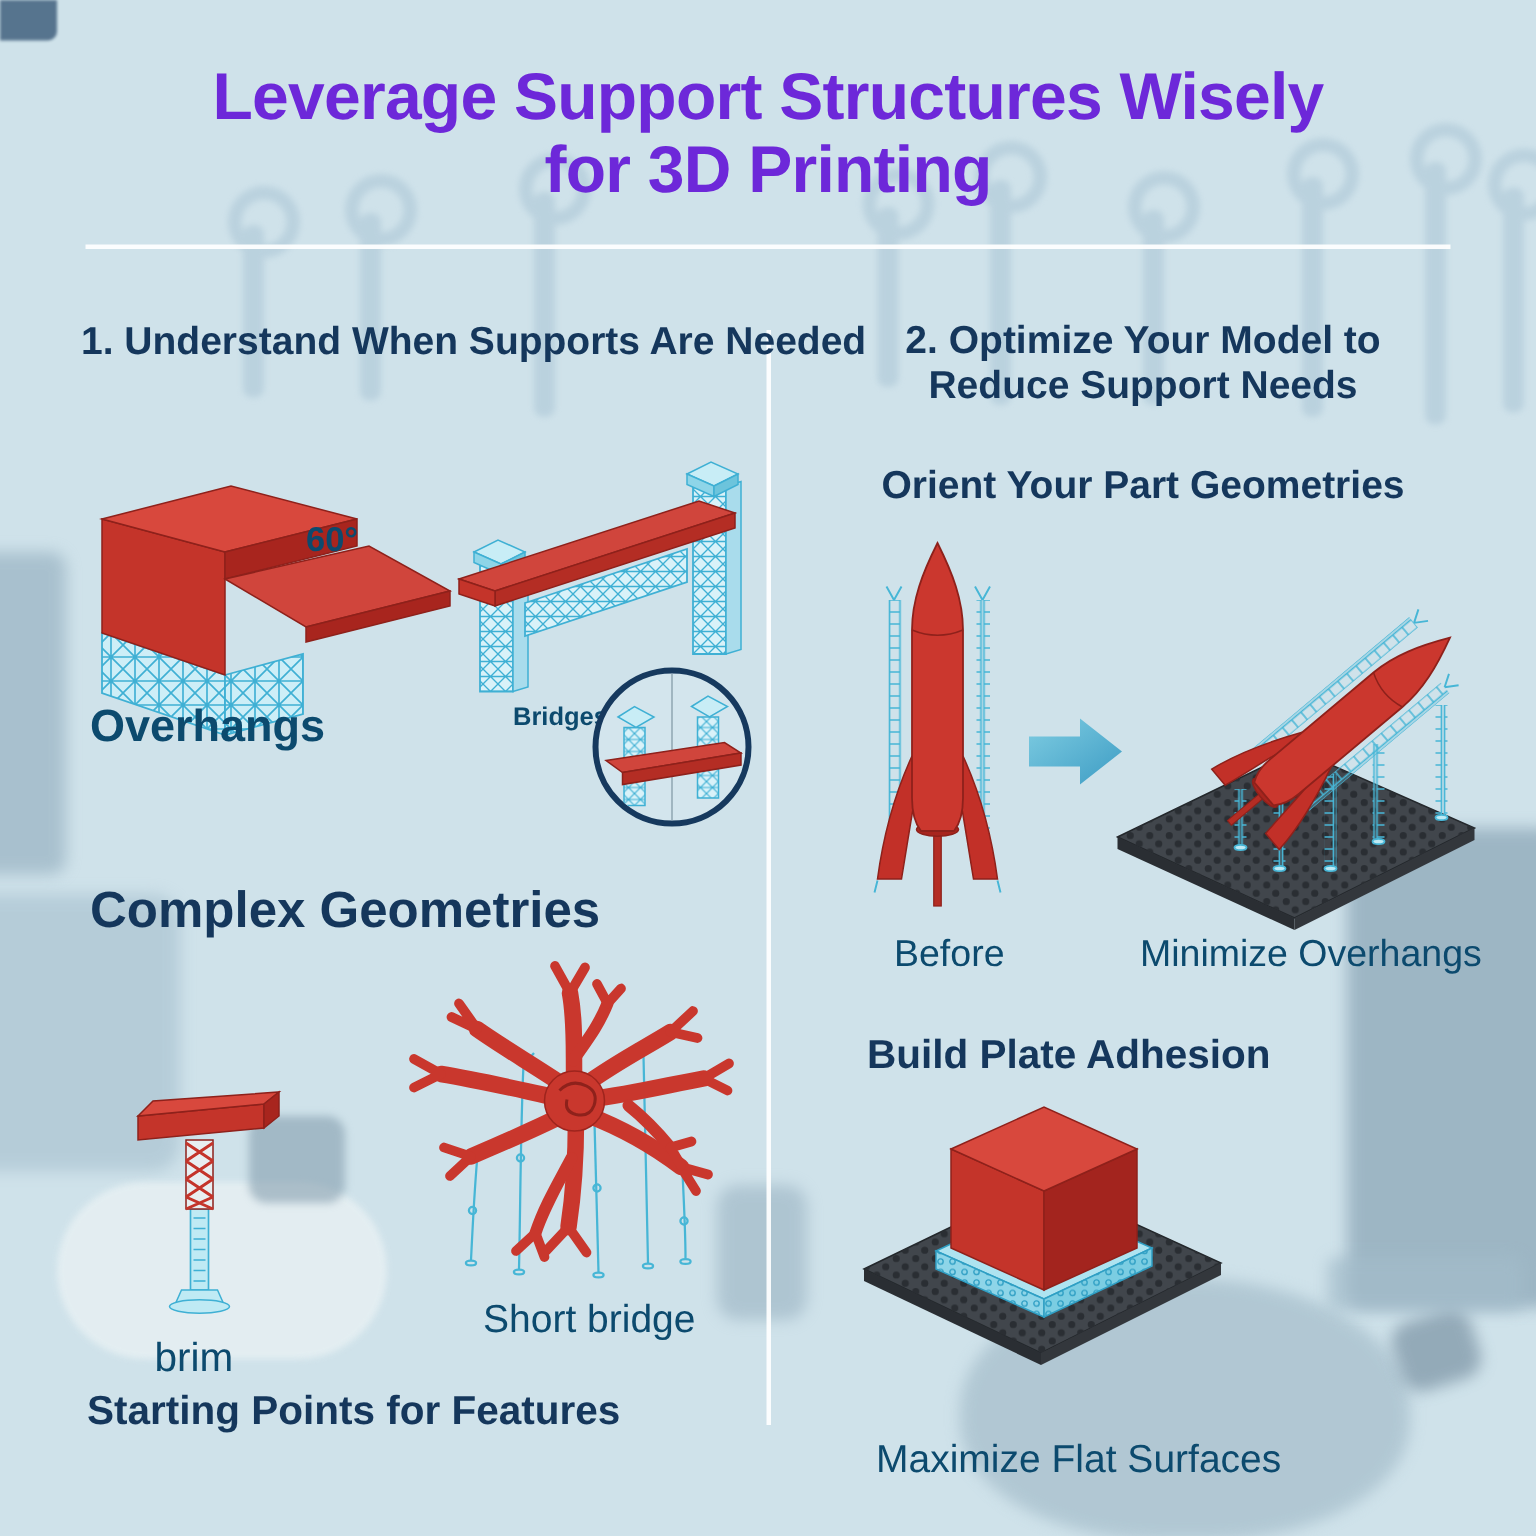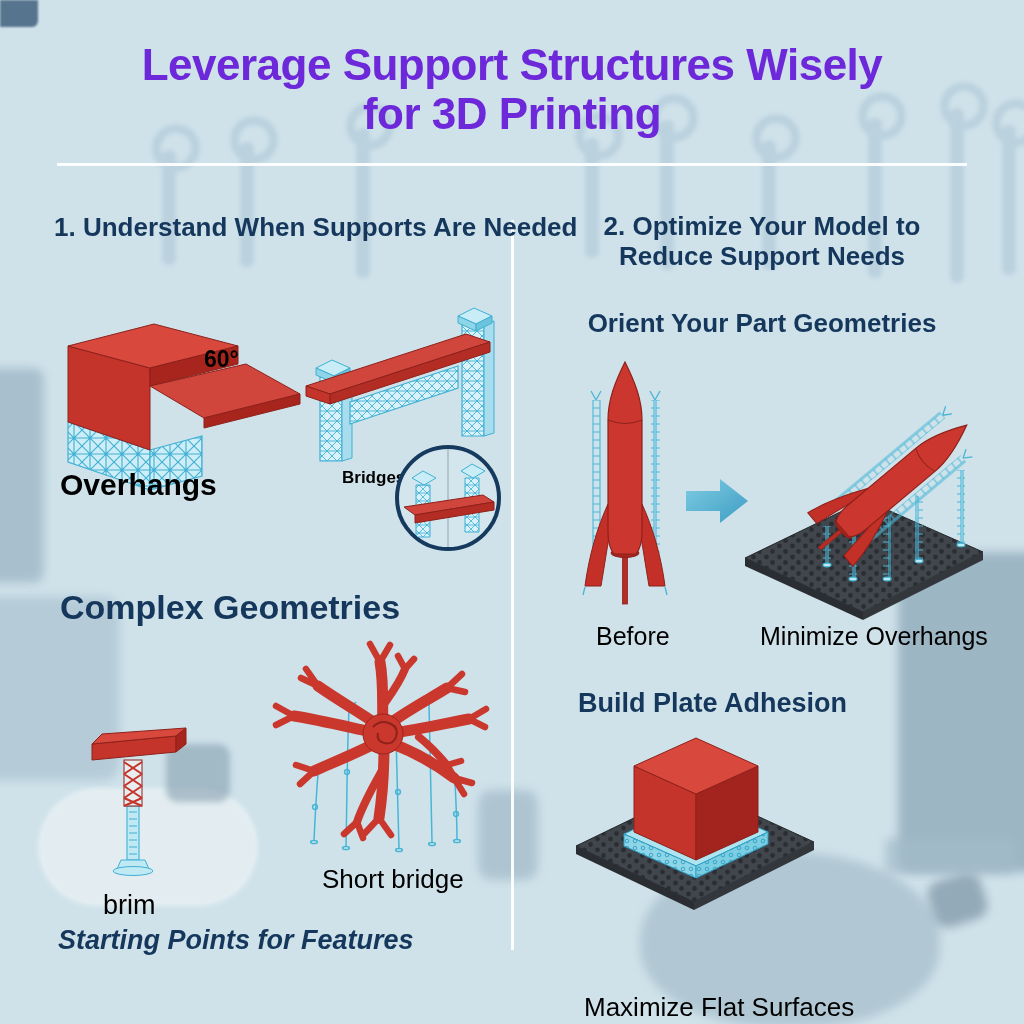--- a/index.html
+++ b/index.html
@@ -11,21 +11,21 @@
   }
   
   .sil{position:absolute;pointer-events:none;}
   .tool{position:absolute;width:14px;background:#aac5d5;opacity:.55;filter:blur(2px);border-radius:6px;}
   .tool .ring{position:absolute;left:-10px;top:-26px;width:30px;height:30px;border:9px solid #aac5d5;border-radius:50%;}
   .blob{position:absolute;filter:blur(5px);}
   
   .title{position:absolute;top:40px;left:0;width:100%;text-align:center;
          font-size:44px;font-weight:bold;line-height:1.12;letter-spacing:-.5px;color:#6d28d9;}
   .hdr{position:absolute;font-weight:bold;color:#15375c;}
-  .lbl{position:absolute;color:#000000;}
+  .lbl{position:absolute;color:#0c4a6e;}
   .bold{font-weight:bold;}
   
   .hline{position:absolute;left:57px;top:163px;width:910px;height:3px;background:#ffffff;opacity:.92;}
   .vline{position:absolute;left:511px;top:220px;width:3px;height:730px;background:#ffffff;opacity:.92;}
   
   .inset{position:absolute;left:395px;top:445px;width:98px;height:98px;border-radius:50%;
          border:4px solid #16395e;background:#d3e5ed;overflow:hidden;}
   svg{position:absolute;display:block;}
 </style>
 </head>
@@ -224,21 +224,21 @@
     <rect x="44" y="38" width="18" height="46" fill="#e8eef0" stroke="#8e211b" stroke-width="1"></rect>
     <path d="M44,40 L62,52 M62,40 L44,52 M44,52 L62,64 M62,52 L44,64 M44,64 L62,76 M62,64 L44,76 M44,76 L62,84 M62,76 L44,84" stroke="#c4342a" stroke-width="2" fill="none"></path>
 
     <polygon points="12,22 96,14 96,30 12,38" fill="#c4342a" stroke="#8e211b"></polygon>
     <polygon points="12,22 22,12 106,6 96,14" fill="#d8483d" stroke="#8e211b"></polygon>
     <polygon points="96,14 106,6 106,22 96,30" fill="#a8251e" stroke="#8e211b"></polygon>
   </svg>
   <div class="lbl" style="left:103px;top:890px;font-size:27px;">brim</div>
   <div class="lbl" style="left:322px;top:864px;font-size:26px;">Short bridge</div>
 
-  <div class="hdr" style="left:58px;top:925px;font-size:27px;font-style:italic;">Starting Points for Features</div>
+  <div class="hdr" style="left:58px;top:925px;font-size:27px;">Starting Points for Features</div>
 
   <svg style="left:565px;top:356px;" width="122" height="258" viewBox="0 0 122 258">
     <defs>
       <pattern id="ladE" width="9" height="8" patternUnits="userSpaceOnUse">
         <path d="M1,0V8M8,0V8M1,4H8" stroke="#47b6d6" stroke-width="1.1" fill="none"></path>
       </pattern>
     </defs>
     <rect x="27" y="44" width="9" height="156" fill="url(#ladE)"></rect>
     <rect x="86" y="44" width="9" height="156" fill="url(#ladE)"></rect>
     <g stroke="#47b6d6" stroke-width="1.3" fill="none">
@@ -330,15 +330,15 @@
     <polygon points="56,108 128,74 200,106 128,140" fill="#aee3f0" stroke="#2f9fc4"></polygon>
     <polygon points="56,108 128,140 128,152 56,120" fill="#8ed5e8" stroke="#2f9fc4"></polygon>
     <polygon points="56,108 128,140 128,152 56,120" fill="url(#bubG)"></polygon>
     <polygon points="128,140 200,106 200,118 128,152" fill="#7bcde2" stroke="#2f9fc4"></polygon>
     <polygon points="128,140 200,106 200,118 128,152" fill="url(#bubG)"></polygon>
 
     <polygon points="66,40 128,68 128,134 66,106" fill="#c4342a" stroke="#8e211b"></polygon>
     <polygon points="128,68 190,40 190,106 128,134" fill="#a3241e" stroke="#8e211b"></polygon>
     <polygon points="66,40 128,12 190,40 128,68" fill="#d8483d" stroke="#8e211b"></polygon>
   </svg>
-  <div class="lbl" style="left:584px;top:957px;font-size:26px;margin-top:35px;">Maximize Flat Surfaces</div>
+  <div class="lbl" style="left:584px;top:957px;font-size:26px;">Maximize Flat Surfaces</div>
 
 </div>
 
 </body></html>

